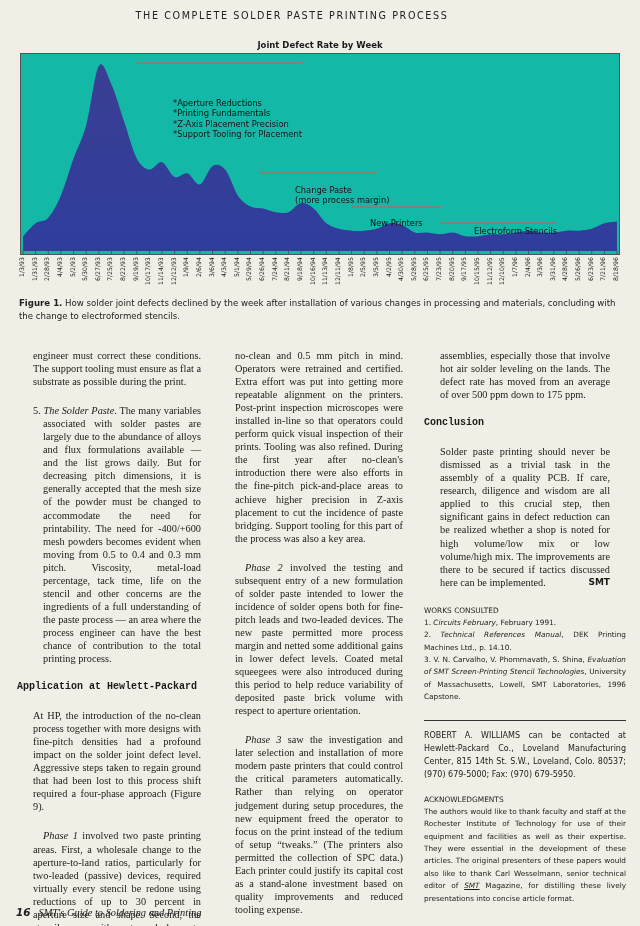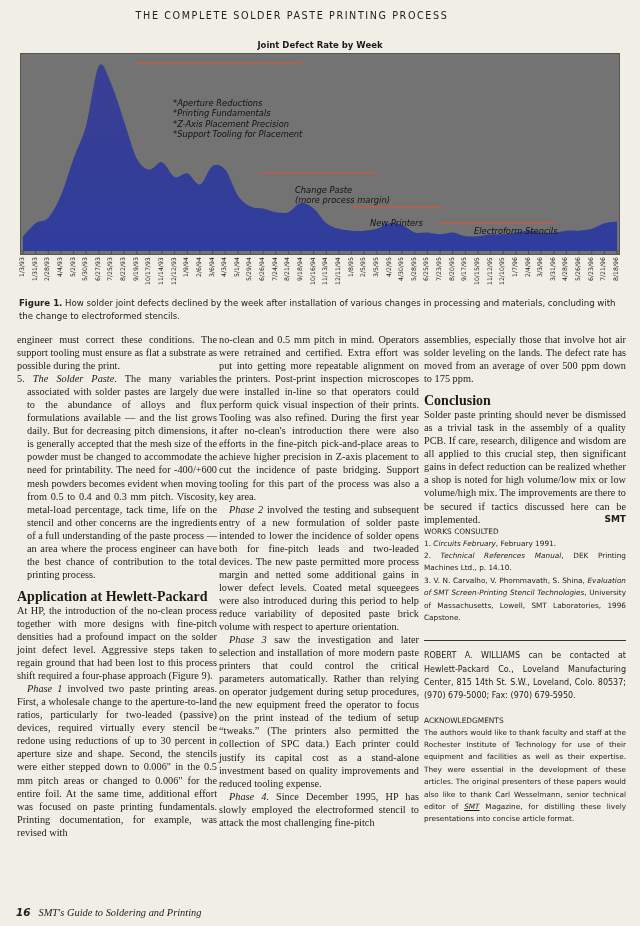--- a/index.html
+++ b/index.html
@@ -17,21 +17,21 @@
     font-size: 9.6px; letter-spacing: 1.6px; color: #222;
   }
   .chart-title {
     position: absolute; top: 40px; left: 0; width: 640px;
     text-align: center;
     font-family: "DejaVu Sans", sans-serif;
     font-size: 8.5px; font-weight: bold; color: #1a1a1a;
   }
   .chart-frame {
     position: absolute; left: 20px; top: 53px; width: 600px; height: 202px;
-    border: 1px solid #555; background: #737373; box-sizing: border-box; font-style: italic;
+    border: 1px solid #555; background: #14b8a6; box-sizing: border-box;
   }
   .chart-frame svg { position: absolute; left: 0; top: 0; }
   .annot {
     position: absolute;
     font-family: "DejaVu Sans", sans-serif;
     font-size: 8.3px; line-height: 10.4px; color: #111;
     white-space: nowrap;
   }
   .xaxis {
     position: absolute; left: 20px; top: 257px; width: 600px; height: 32px;
@@ -44,27 +44,27 @@
   }
   .caption {
     position: absolute; left: 19px; top: 297px; width: 605px;
     font-family: "DejaVu Sans", sans-serif; font-size: 8.6px; line-height: 13px; color: #222;
   }
   .caption b { font-weight: bold; }
   .col {
     position: absolute; top: 333px; width: 200px;
     font-size: 10.3px; line-height: 13.05px; text-align: justify;
   }
-  .col p { margin: 0; }
+  .col p { margin: 16px; }
   .col .indent { text-indent: 10px; }
   .col .hang { padding-left: 10px; text-indent: -10px; }
   .col i { }
   .col h3 {
-    font-family: Liberation Serif, serif; font-weight: bold;
-    font-size: 14px; margin: 10px 0 1px 0; line-height: 12px;
+    font-family: Liberation Mono, monospace; font-weight: bold;
+    font-size: 10px; margin: 10px 0 1px 0; line-height: 12px;
   }
   .small-sans {
     font-family: "DejaVu Sans", sans-serif; font-size: 7.3px; line-height: 12.4px;
   }
   .sm-head {
     font-family: "DejaVu Sans", sans-serif; font-size: 7.4px; line-height: 12px;
   }
   .rule { border-top: 1px solid #333; margin: 16px 0 8px 0; }
   .bio {
     font-family: "DejaVu Sans", sans-serif; font-size: 8px; line-height: 13.3px; text-align: justify;

